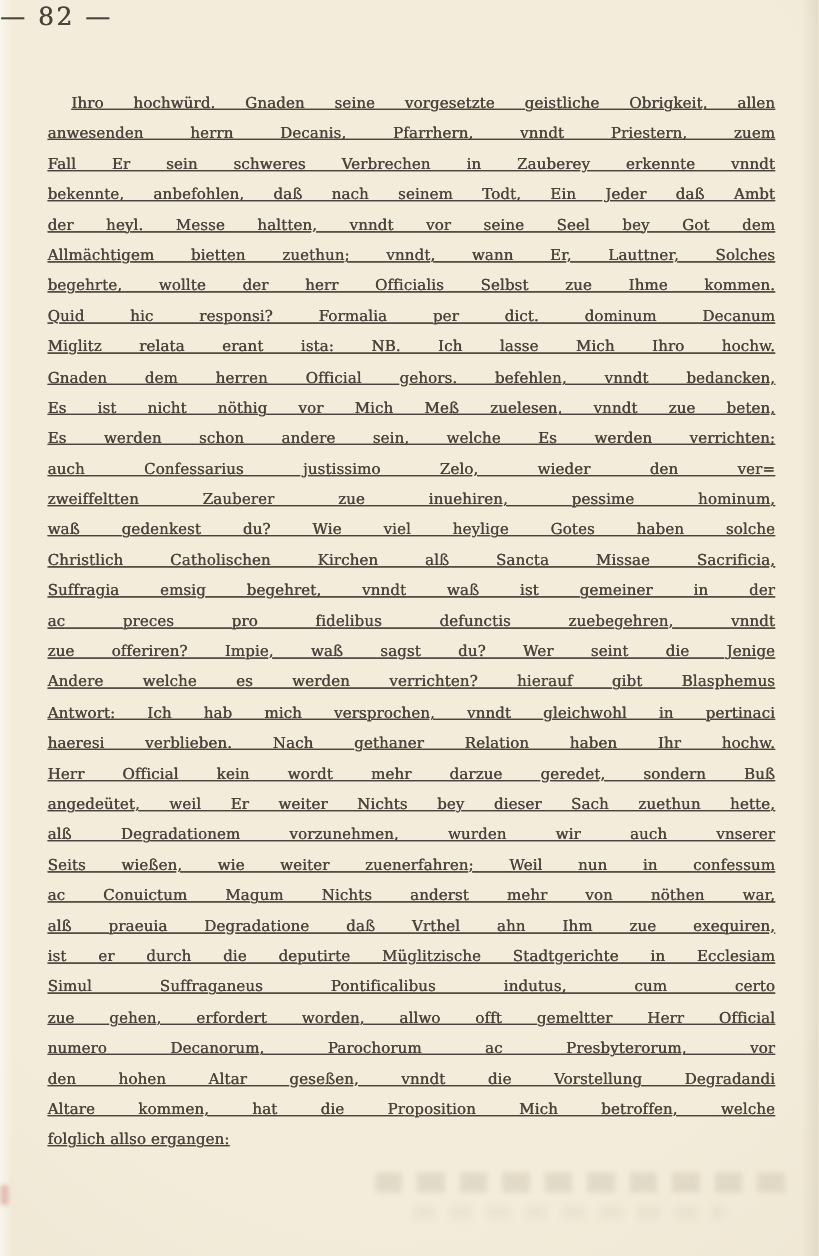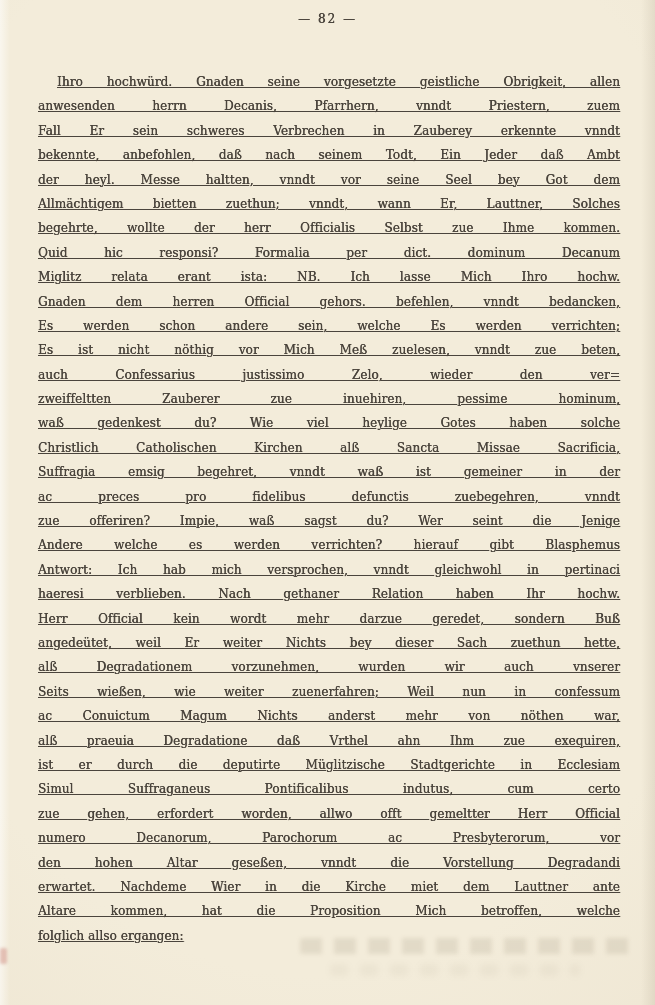--- a/index.html
+++ b/index.html
@@ -28,24 +28,24 @@
     background: linear-gradient(90deg, rgba(255,255,255,.55), rgba(255,255,255,0));
   }
   .edge-right {
     position: absolute;
     right: 0; top: 0;
     width: 14px; height: 100%;
     background: linear-gradient(270deg, rgba(120,105,80,.12), rgba(120,105,80,0));
   }
   .page-header {
     position: absolute;
-    top: 12px; left: 0;
+    top: 1px; left: 0;
     width: 100%;
-    text-align: center;
-    font-size: 12px;
+    text-align: left;
+    font-size: 20px;
     letter-spacing: 2px;
     text-shadow: 0.3px 0 0 currentColor;
   }
   .text-block {
     position: absolute;
     left: 38px; top: 70px;
     width: 582px;
   }
   .line {
     font-size: 12px;
@@ -106,22 +106,22 @@
     <div class="line indent">Ihro hochwürd. Gnaden seine vorgesetzte geistliche Obrigkeit, allen</div>
     <div class="line">anwesenden herrn Decanis, Pfarrhern, vnndt Priestern, zuem</div>
     <div class="line">Fall Er sein schweres Verbrechen in Zauberey erkennte vnndt</div>
     <div class="line">bekennte, anbefohlen, daß nach seinem Todt, Ein Jeder daß Ambt</div>
     <div class="line">der heyl. Messe haltten, vnndt vor seine Seel bey Got dem</div>
     <div class="line">Allmächtigem bietten zuethun; vnndt, wann Er, Lauttner, Solches</div>
     <div class="line">begehrte, wollte der herr Officialis Selbst zue Ihme kommen.</div>
     <div class="line">Quid hic responsi? Formalia per dict. dominum Decanum</div>
     <div class="line">Miglitz relata erant ista: NB. Ich lasse Mich Ihro hochw.</div>
     <div class="line">Gnaden dem herren Official gehors. befehlen, vnndt bedancken,</div>
+    <div class="line">Es ist nicht nöthig vor Mich Meß zuelesen, vnndt zue beten,</div>
     <div class="line">Es werden schon andere sein, welche Es werden verrichten;</div>
-    <div class="line">Es ist nicht nöthig vor Mich Meß zuelesen, vnndt zue beten,</div>
     <div class="line">auch Confessarius justissimo Zelo, wieder den ver=</div>
     <div class="line">zweiffeltten Zauberer zue inuehiren, pessime hominum,</div>
     <div class="line">waß gedenkest du? Wie viel heylige Gotes haben solche</div>
     <div class="line">Christlich Catholischen Kirchen alß Sancta Missae Sacrificia,</div>
     <div class="line">Suffragia emsig begehret, vnndt waß ist gemeiner in der</div>
     <div class="line">ac preces pro fidelibus defunctis zuebegehren, vnndt</div>
     <div class="line">zue offeriren? Impie, waß sagst du? Wer seint die Jenige</div>
     <div class="line">Andere welche es werden verrichten? hierauf gibt Blasphemus</div>
     <div class="line">Antwort: Ich hab mich versprochen, vnndt gleichwohl in pertinaci</div>
     <div class="line">haeresi verblieben. Nach gethaner Relation haben Ihr hochw.</div>
@@ -129,20 +129,19 @@
     <div class="line">angedeütet, weil Er weiter Nichts bey dieser Sach zuethun hette,</div>
     <div class="line">alß Degradationem vorzunehmen, wurden wir auch vnserer</div>
     <div class="line">Seits wießen, wie weiter zuenerfahren; Weil nun in confessum</div>
     <div class="line">ac Conuictum Magum Nichts anderst mehr von nöthen war,</div>
     <div class="line">alß praeuia Degradatione daß Vrthel ahn Ihm zue exequiren,</div>
     <div class="line">ist er durch die deputirte Müglitzische Stadtgerichte in Ecclesiam</div>
     <div class="line">Simul Suffraganeus Pontificalibus indutus, cum certo</div>
     <div class="line">zue gehen, erfordert worden, allwo offt gemeltter Herr Official</div>
     <div class="line">numero Decanorum, Parochorum ac Presbyterorum, vor</div>
     <div class="line">den hohen Altar geseßen, vnndt die Vorstellung Degradandi</div>
-    <div class="line">erwartet. Nachdeme Wier in die Kirche miet dem Lauttner ante</div>
     <div class="line">Altare kommen, hat die Proposition Mich betroffen, welche</div>
     <div class="line last">folglich allso ergangen:</div>
   </div>
 
 <div class="smudge-a"></div>
 <div class="smudge-b"></div>
 <div class="mark-pink"></div>
 
 </body></html>

